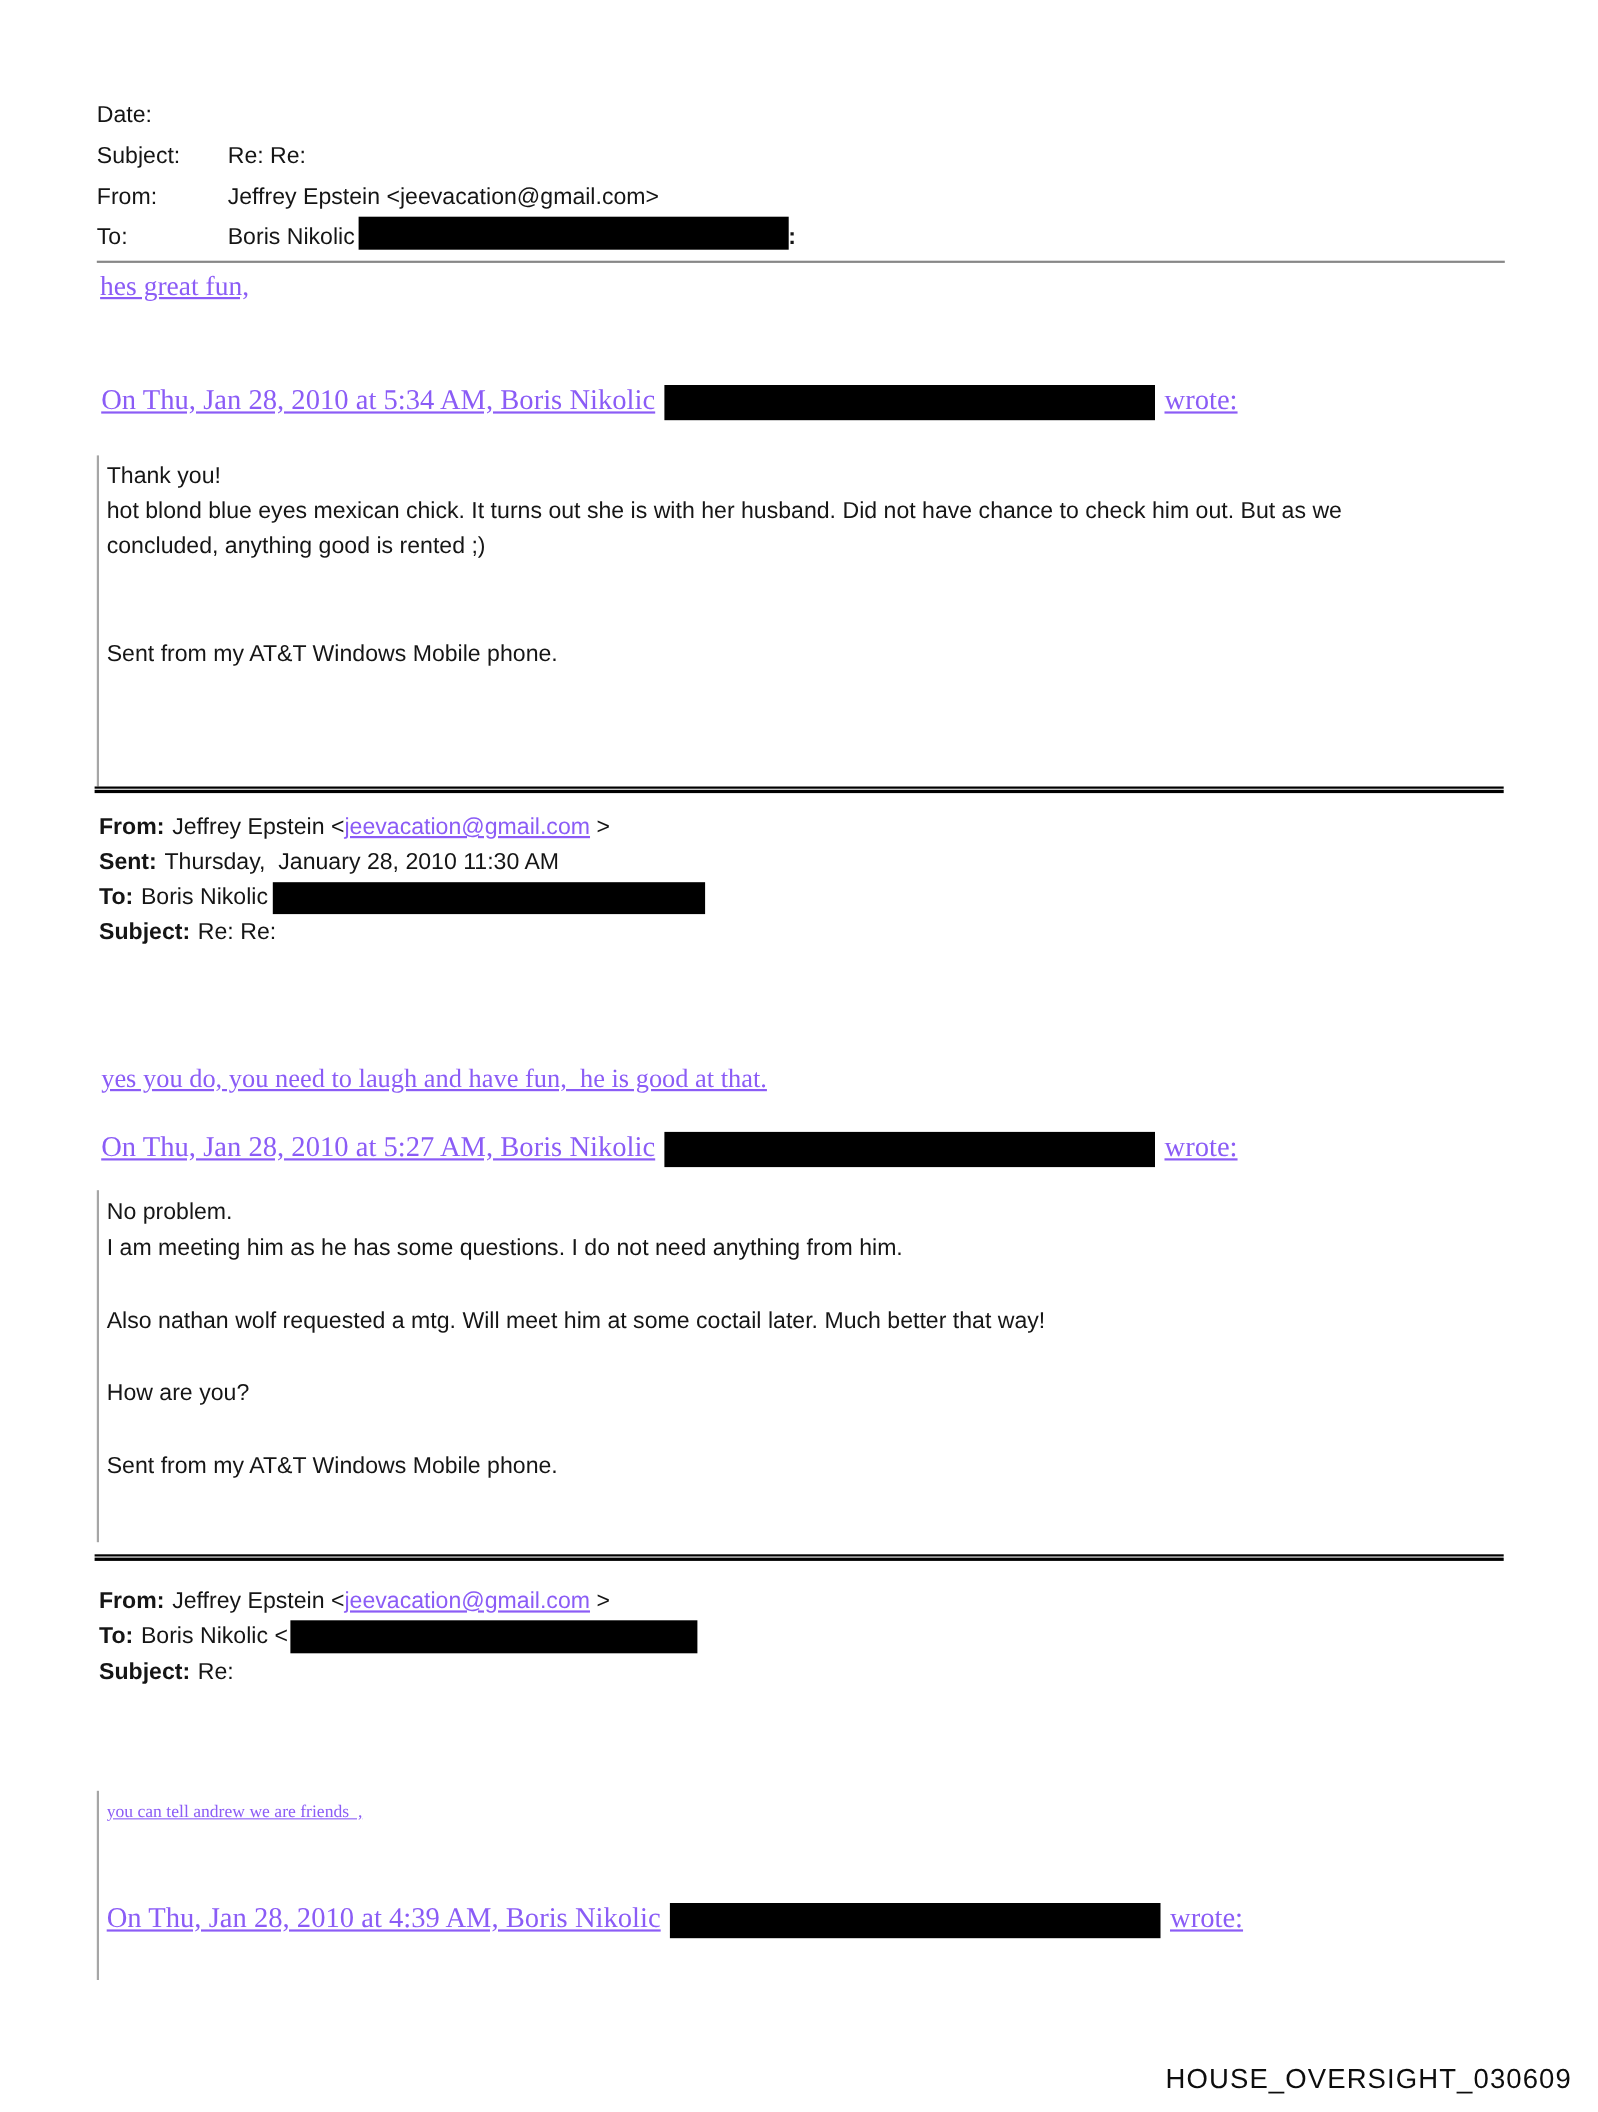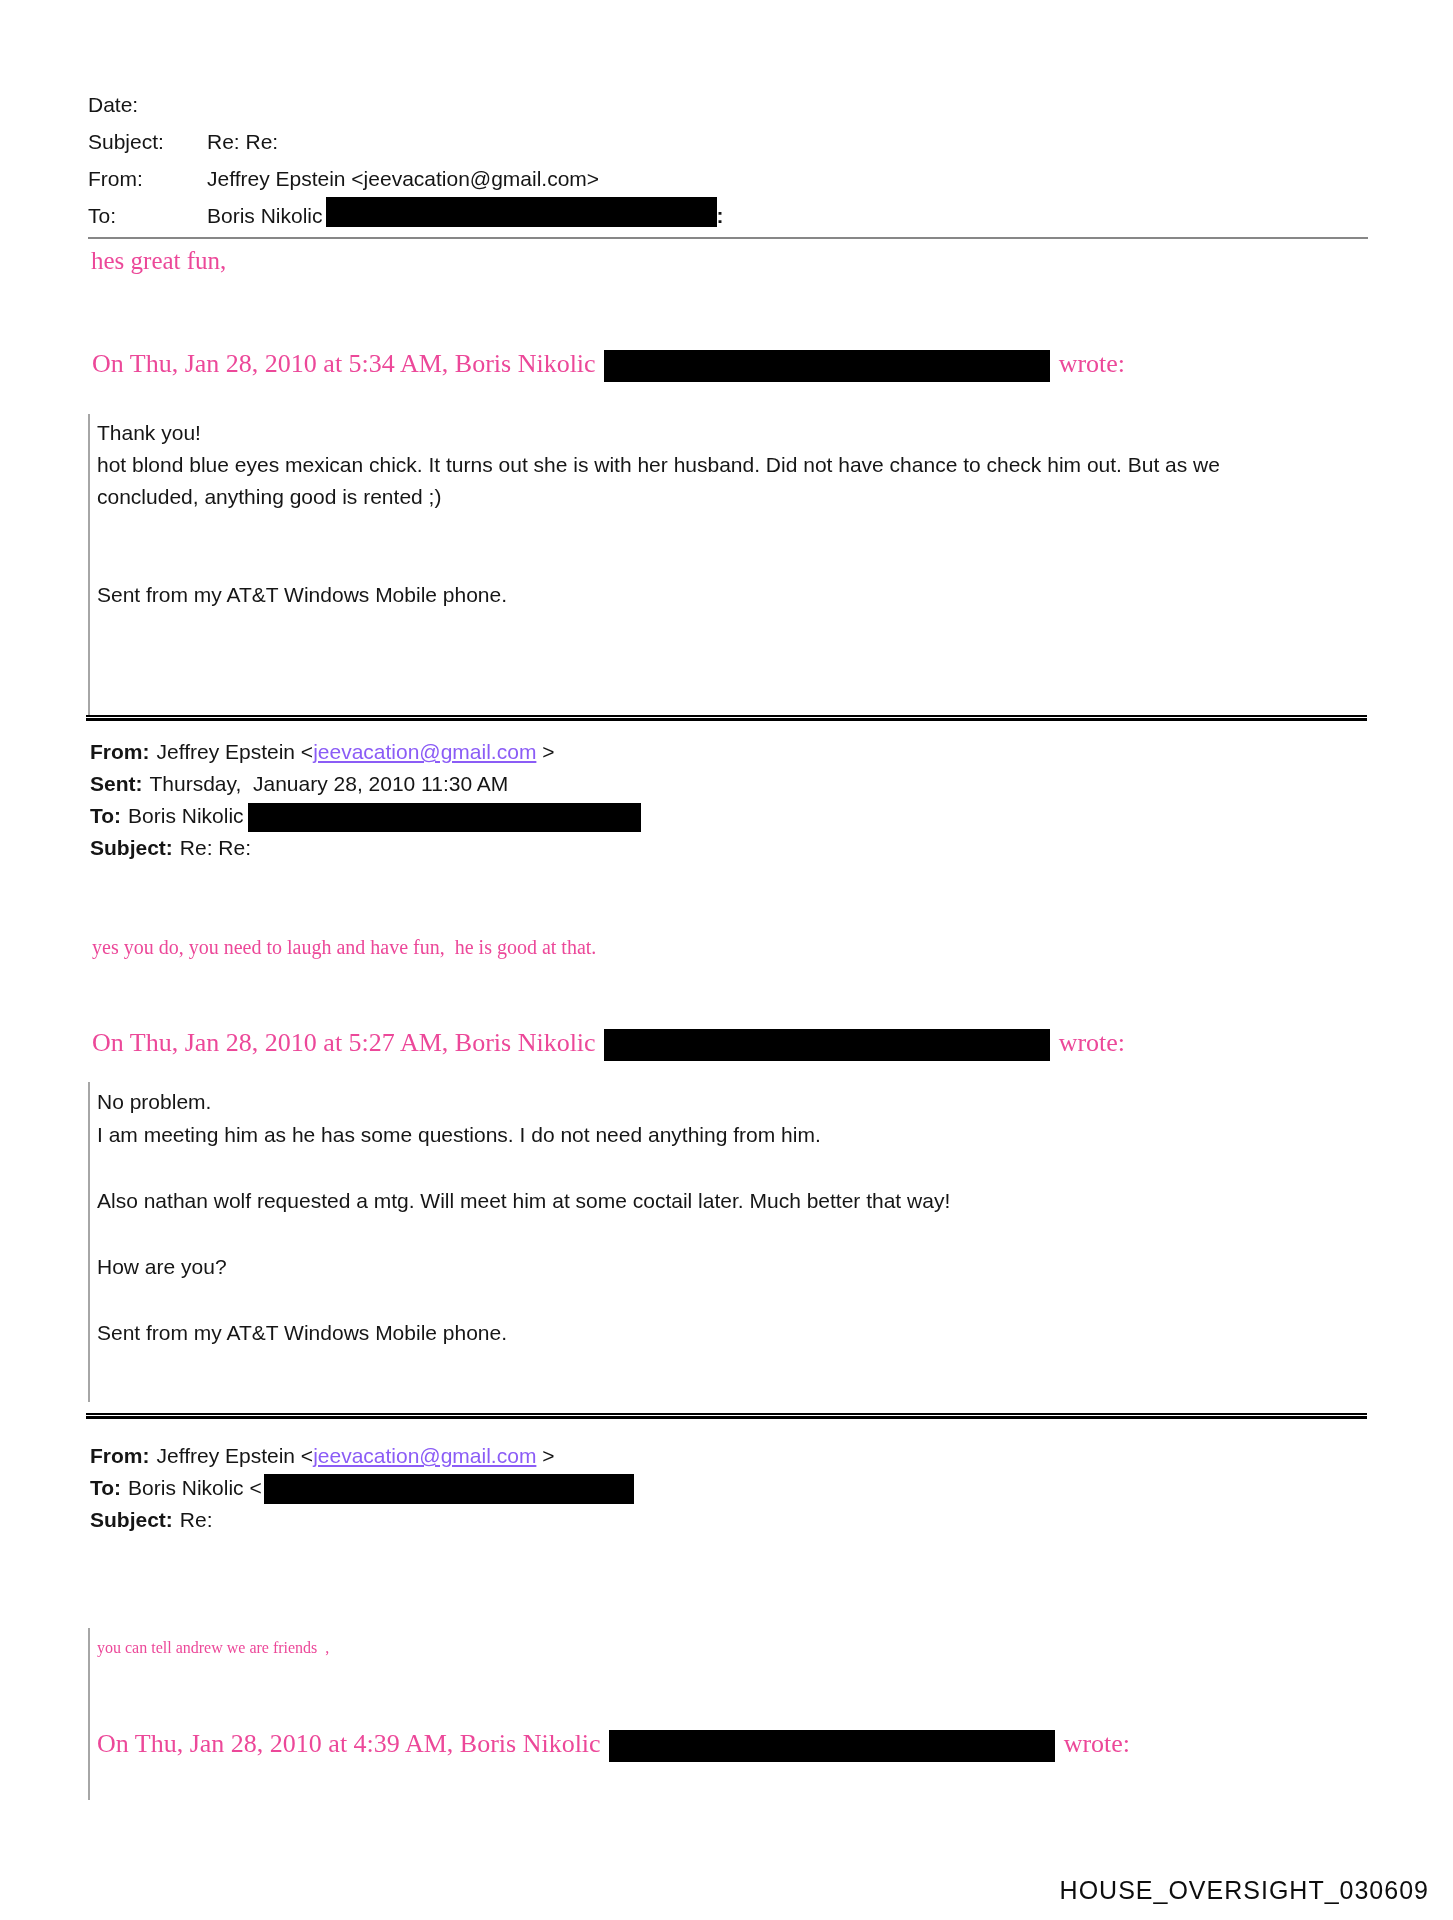--- a/index.html
+++ b/index.html
@@ -19,26 +19,26 @@
   .rx-to2{width:393px;height:29px;margin-left:4px;}
   .rx-to3{width:370px;height:30px;margin-left:2px;}
   .rx-attr{width:446px;height:32px;margin:0 9px 0 8px;}
 
   .after-redact{font-weight:bold;}
 
   
   .rule{left:88px;top:237px;width:1280px;height:2px;background:#878787;}
 
   
-  .serif{font-family:"Liberation Serif",serif;color:#ec4899;white-space:pre;}
+  .serif{font-family:"Liberation Serif",serif;color:#8b5cf6;white-space:pre;text-decoration:underline;}
   .greeting{left:91px;top:247px;font-size:25px;}
   .attr{font-size:26px;line-height:34px;}
   .attr1{left:92px;top:347px;}
   .attr2{left:92px;top:1026px;}
-  .serif2{left:92px;top:936px;font-size:20px;}
+  .serif2{left:92px;top:968px;font-size:24px;}
 
   
   .quote{border-left:2px solid #a6a6a6;padding:3px 0 0 7px;}
   .quote1{left:88px;top:414px;width:1360px;height:301px;box-sizing:border-box;}
   .quote2{left:88px;top:1082px;width:1360px;height:320px;box-sizing:border-box;}
   .quote3{left:88px;top:1628px;width:1360px;height:172px;box-sizing:border-box;}
   .qline{font-size:21px;line-height:32px;min-height:32px;white-space:pre;color:#161616;}
   .q2 .qline{line-height:33px;min-height:33px;}
   .spacer66{height:66px;}
   .q3line{font-size:16px;line-height:33px;}

